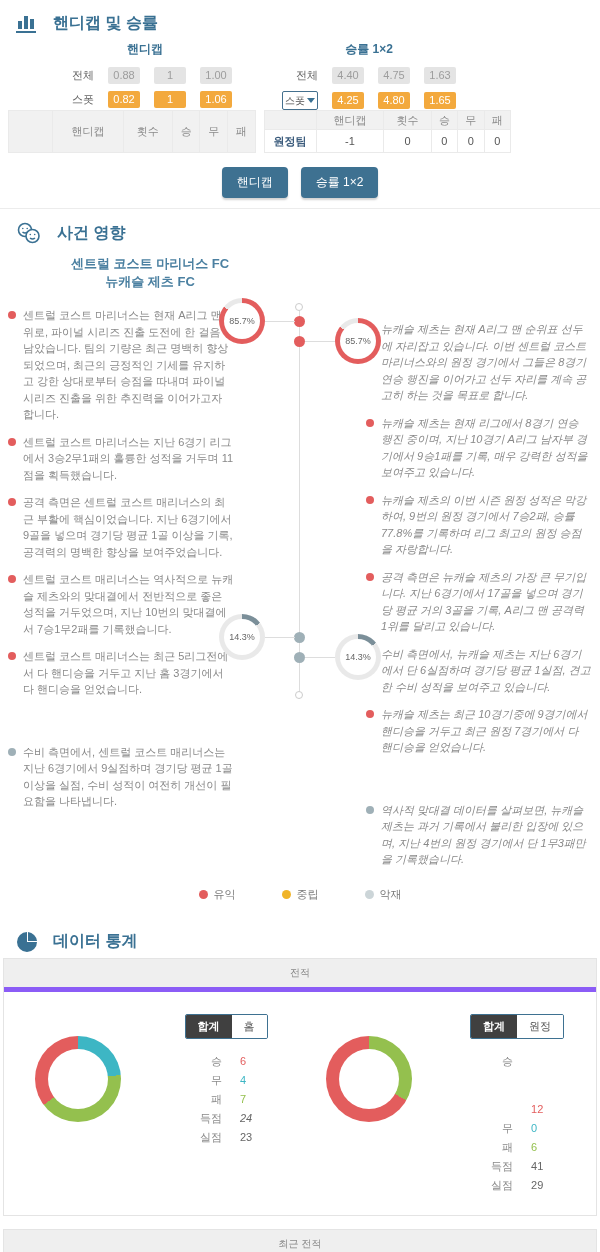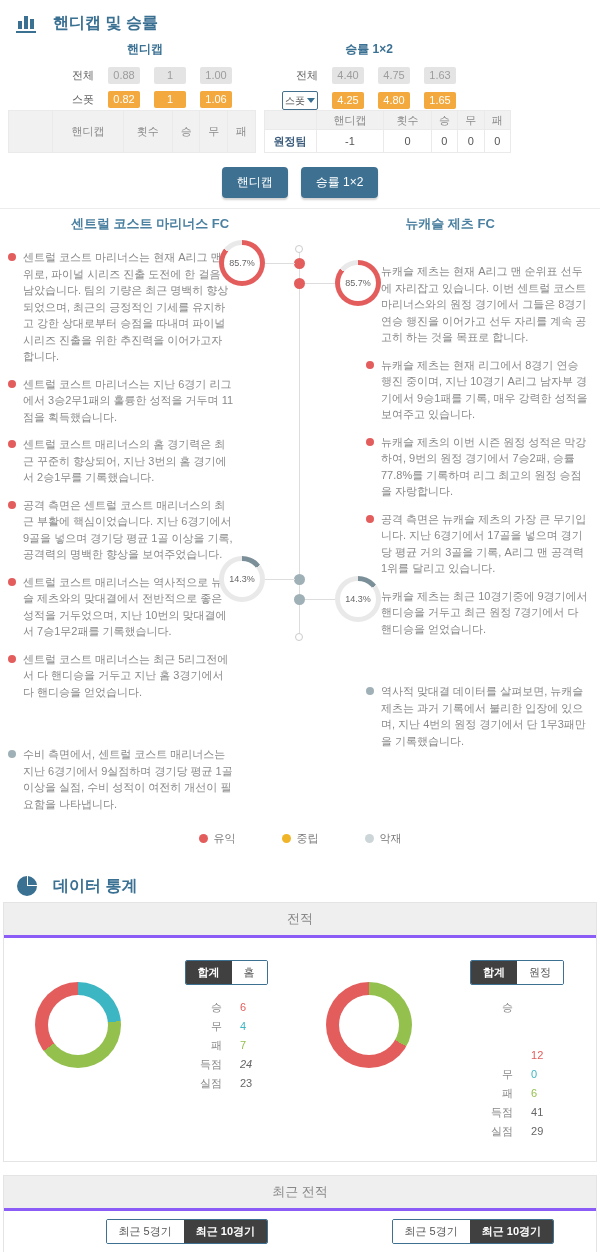--- a/index.html
+++ b/index.html
@@ -33,43 +33,43 @@
   table.hist th, table.hist td { border:1px solid #eaeaea; text-align:center; }
   table.hist th { background:#f1f1f1; color:#8a8a8a; font-weight:normal; height:19px; }
   table.hist td { height:23px; color:#555; }
   table.hist td.team { color:#3a5b7c; font-weight:bold; }
 
   .btn-row { display:flex; justify-content:center; gap:13px; margin:14px 0 4px 0; }
   .teal-btn { background:#3e7191; color:#fff; border:none; border-radius:4px; font-size:12px;
               padding:7px 15px; box-shadow:0 2px 2px rgba(0,0,0,.18); cursor:pointer; font-family:inherit; }
 
   
-  .teams-row { display:flex; margin-top:6px; }
+  .teams-row { display:flex; margin-top:6px;flex-direction:column; }
   .team-title { width:300px; text-align:center; color:#4b80a1; font-size:13px; font-weight:bold; }
   .events-grid { position:relative; display:flex; min-height:432px; margin-top:4px; }
   .ev-col { width:238px; padding:12px 4px 0 8px; }
-  .ev-col.right { margin-left:auto; width:236px; padding:26px 8px 0 2px; }
+  .ev-col.right { margin-left:auto; width:236px; padding:26px 8px 0 2px;font-style:italic; }
   .bullet { display:flex; gap:7px; font-size:11px; color:#888; line-height:1.5; margin-bottom:11px; }
   .bullet.spaced { margin-top:46px; }
   .bdot { width:8px; height:8px; border-radius:50%; margin-top:4px; flex:none; }
 
   .tl-line { position:absolute; left:299px; top:12px; width:1px; height:392px; background:#ddd; }
   .tl-circle { position:absolute; left:295px; width:8px; height:8px; background:#fff; border:1px solid #ccc; border-radius:50%; }
   .tl-dot { position:absolute; left:294px; width:11px; height:11px; border-radius:50%; }
   .tl-conn { position:absolute; width:30px; height:1px; background:#ddd; }
   .gauge { position:absolute; width:46px; height:46px; border-radius:50%; display:flex; align-items:center; justify-content:center; }
   .gauge-in { width:36px; height:36px; background:#fff; border-radius:50%; display:flex; align-items:center; justify-content:center;
               font-size:9px; color:#666; }
   .ev-legend { display:flex; justify-content:center; gap:46px; padding:8px 0 16px 0; font-size:11px; color:#777; }
   .leg-item { display:flex; align-items:center; gap:6px; }
   .leg-dot { width:9px; height:9px; border-radius:50%; }
 
   
   .panel { border:1px solid #e4e4e4; margin:0 3px 13px 3px; background:#fff; }
-  .panel-head { background:#efefef; border-bottom:3px solid #8b5cf6; text-align:center; font-size:13px; color:#888; padding:7px 0; }
+  .panel-head { background:#efefef; border-bottom:5px solid #8b5cf6; text-align:center; font-size:10px; color:#888; padding:7px 0; }
 
   .rec-grid { display:flex; padding:14px 0 20px 0; }
   .rec-donut-col { width:150px; display:flex; justify-content:center; padding-top:30px; }
   .rec-donut-col.c2 { width:140px; }
   .rec-stats-col { width:150px; display:flex; flex-direction:column; align-items:center; padding-top:8px; }
   .rec-stats-col.c4 { width:160px; }
   .donut { width:86px; height:86px; border-radius:50%; position:relative; }
   .donut-hole { position:absolute; inset:13px; background:#fff; border-radius:50%; }
   .toggle { display:inline-flex; border:1px solid #3e7191; border-radius:2px; overflow:hidden; margin-bottom:13px; cursor:pointer; }
   .toggle-opt { font-size:11px; padding:4px 12px; background:#fff; color:#555; white-space:nowrap; }
@@ -174,39 +174,48 @@
 
     <div class="btn-row">
       <button class="teal-btn">핸디캡</button>
       <button class="teal-btn">승률 1×2</button>
     </div>
   </section>
 
   <div class="divider"></div>
 
   <section>
+    <div class="sec-head">
+      <svg width="26" height="22" viewBox="0 0 26 22" fill="none" stroke="#3a7193" stroke-width="1.6">
+        <circle cx="9" cy="8" r="6.5"></circle>
+        <circle cx="6.8" cy="6.5" r="0.8" fill="#3a7193" stroke="none"></circle>
+        <circle cx="11.2" cy="6.5" r="0.8" fill="#3a7193" stroke="none"></circle>
+        <path d="M6.5 10 q2.5 2 5 0"></path>
+        <circle cx="16.5" cy="14" r="6.5" fill="#fff"></circle>
+        <circle cx="14.3" cy="12.5" r="0.8" fill="#3a7193" stroke="none"></circle>
+        <circle cx="18.7" cy="12.5" r="0.8" fill="#3a7193" stroke="none"></circle>
+        <path d="M14 16 q2.5 2 5 0"></path>
+      </svg>
+      <h2>사건 영향</h2>
+    </div>
 
     <div class="teams-row">
       <div class="team-title">센트럴 코스트 마리너스 FC</div>
       <div class="team-title">뉴캐슬 제츠 FC</div>
     </div>
 
     <div class="events-grid">
       <div class="ev-col left" id="home-bullets">
           <div class="bullet">
             <span class="bdot" style="background: rgb(227, 93, 93);"></span>
             <span>센트럴 코스트 마리너스는 현재 A리그 맨 7위로, 파이널 시리즈 진출 도전에 한 걸음 남았습니다. 팀의 기량은 최근 명백히 향상되었으며, 최근의 긍정적인 기세를 유지하고 강한 상대로부터 승점을 따내며 파이널 시리즈 진출을 위한 추진력을 이어가고자 합니다.</span>
           </div>
           <div class="bullet">
             <span class="bdot" style="background: rgb(227, 93, 93);"></span>
             <span>센트럴 코스트 마리너스는 지난 6경기 리그에서 3승2무1패의 훌륭한 성적을 거두며 11점을 획득했습니다.</span>
-          </div>
-          <div class="bullet">
-            <span class="bdot" style="background: rgb(227, 93, 93);"></span>
-            <span>센트럴 코스트 매리너스의 홈 경기력은 최근 꾸준히 향상되어, 지난 3번의 홈 경기에서 2승1무를 기록했습니다.</span>
           </div>
           <div class="bullet">
             <span class="bdot" style="background: rgb(227, 93, 93);"></span>
             <span>공격 측면은 센트럴 코스트 매리너스의 최근 부활에 핵심이었습니다. 지난 6경기에서 9골을 넣으며 경기당 평균 1골 이상을 기록, 공격력의 명백한 향상을 보여주었습니다.</span>
           </div>
           <div class="bullet">
             <span class="bdot" style="background: rgb(227, 93, 93);"></span>
             <span>센트럴 코스트 매리너스는 역사적으로 뉴캐슬 제츠와의 맞대결에서 전반적으로 좋은 성적을 거두었으며, 지난 10번의 맞대결에서 7승1무2패를 기록했습니다.</span>
           </div>
           <div class="bullet">
@@ -256,20 +265,24 @@
           <div class="bullet">
             <span class="bdot" style="background: rgb(227, 93, 93);"></span>
             <span>뉴캐슬 제츠의 이번 시즌 원정 성적은 막강하여, 9번의 원정 경기에서 7승2패, 승률 77.8%를 기록하며 리그 최고의 원정 승점을 자랑합니다.</span>
           </div>
           <div class="bullet">
             <span class="bdot" style="background: rgb(227, 93, 93);"></span>
             <span>공격 측면은 뉴캐슬 제츠의 가장 큰 무기입니다. 지난 6경기에서 17골을 넣으며 경기당 평균 거의 3골을 기록, A리그 맨 공격력 1위를 달리고 있습니다.</span>
           </div>
           <div class="bullet">
             <span class="bdot" style="background: rgb(227, 93, 93);"></span>
+            <span>수비 측면에서, 뉴캐슬 제츠는 지난 6경기에서 단 6실점하며 경기당 평균 1실점, 견고한 수비 성적을 보여주고 있습니다.</span>
+          </div>
+          <div class="bullet">
+            <span class="bdot" style="background: rgb(227, 93, 93);"></span>
             <span>뉴캐슬 제츠는 최근 10경기중에 9경기에서 핸디승을 거두고 최근 원정 7경기에서 다 핸디승을 얻었습니다.</span>
           </div>
           <div class="bullet spaced">
             <span class="bdot" style="background: rgb(159, 176, 183);"></span>
             <span>역사적 맞대결 데이터를 살펴보면, 뉴캐슬 제츠는 과거 기록에서 불리한 입장에 있으며, 지난 4번의 원정 경기에서 단 1무3패만을 기록했습니다.</span>
           </div>
         </div>
     </div>
 
     <div class="ev-legend" id="ev-legend">

